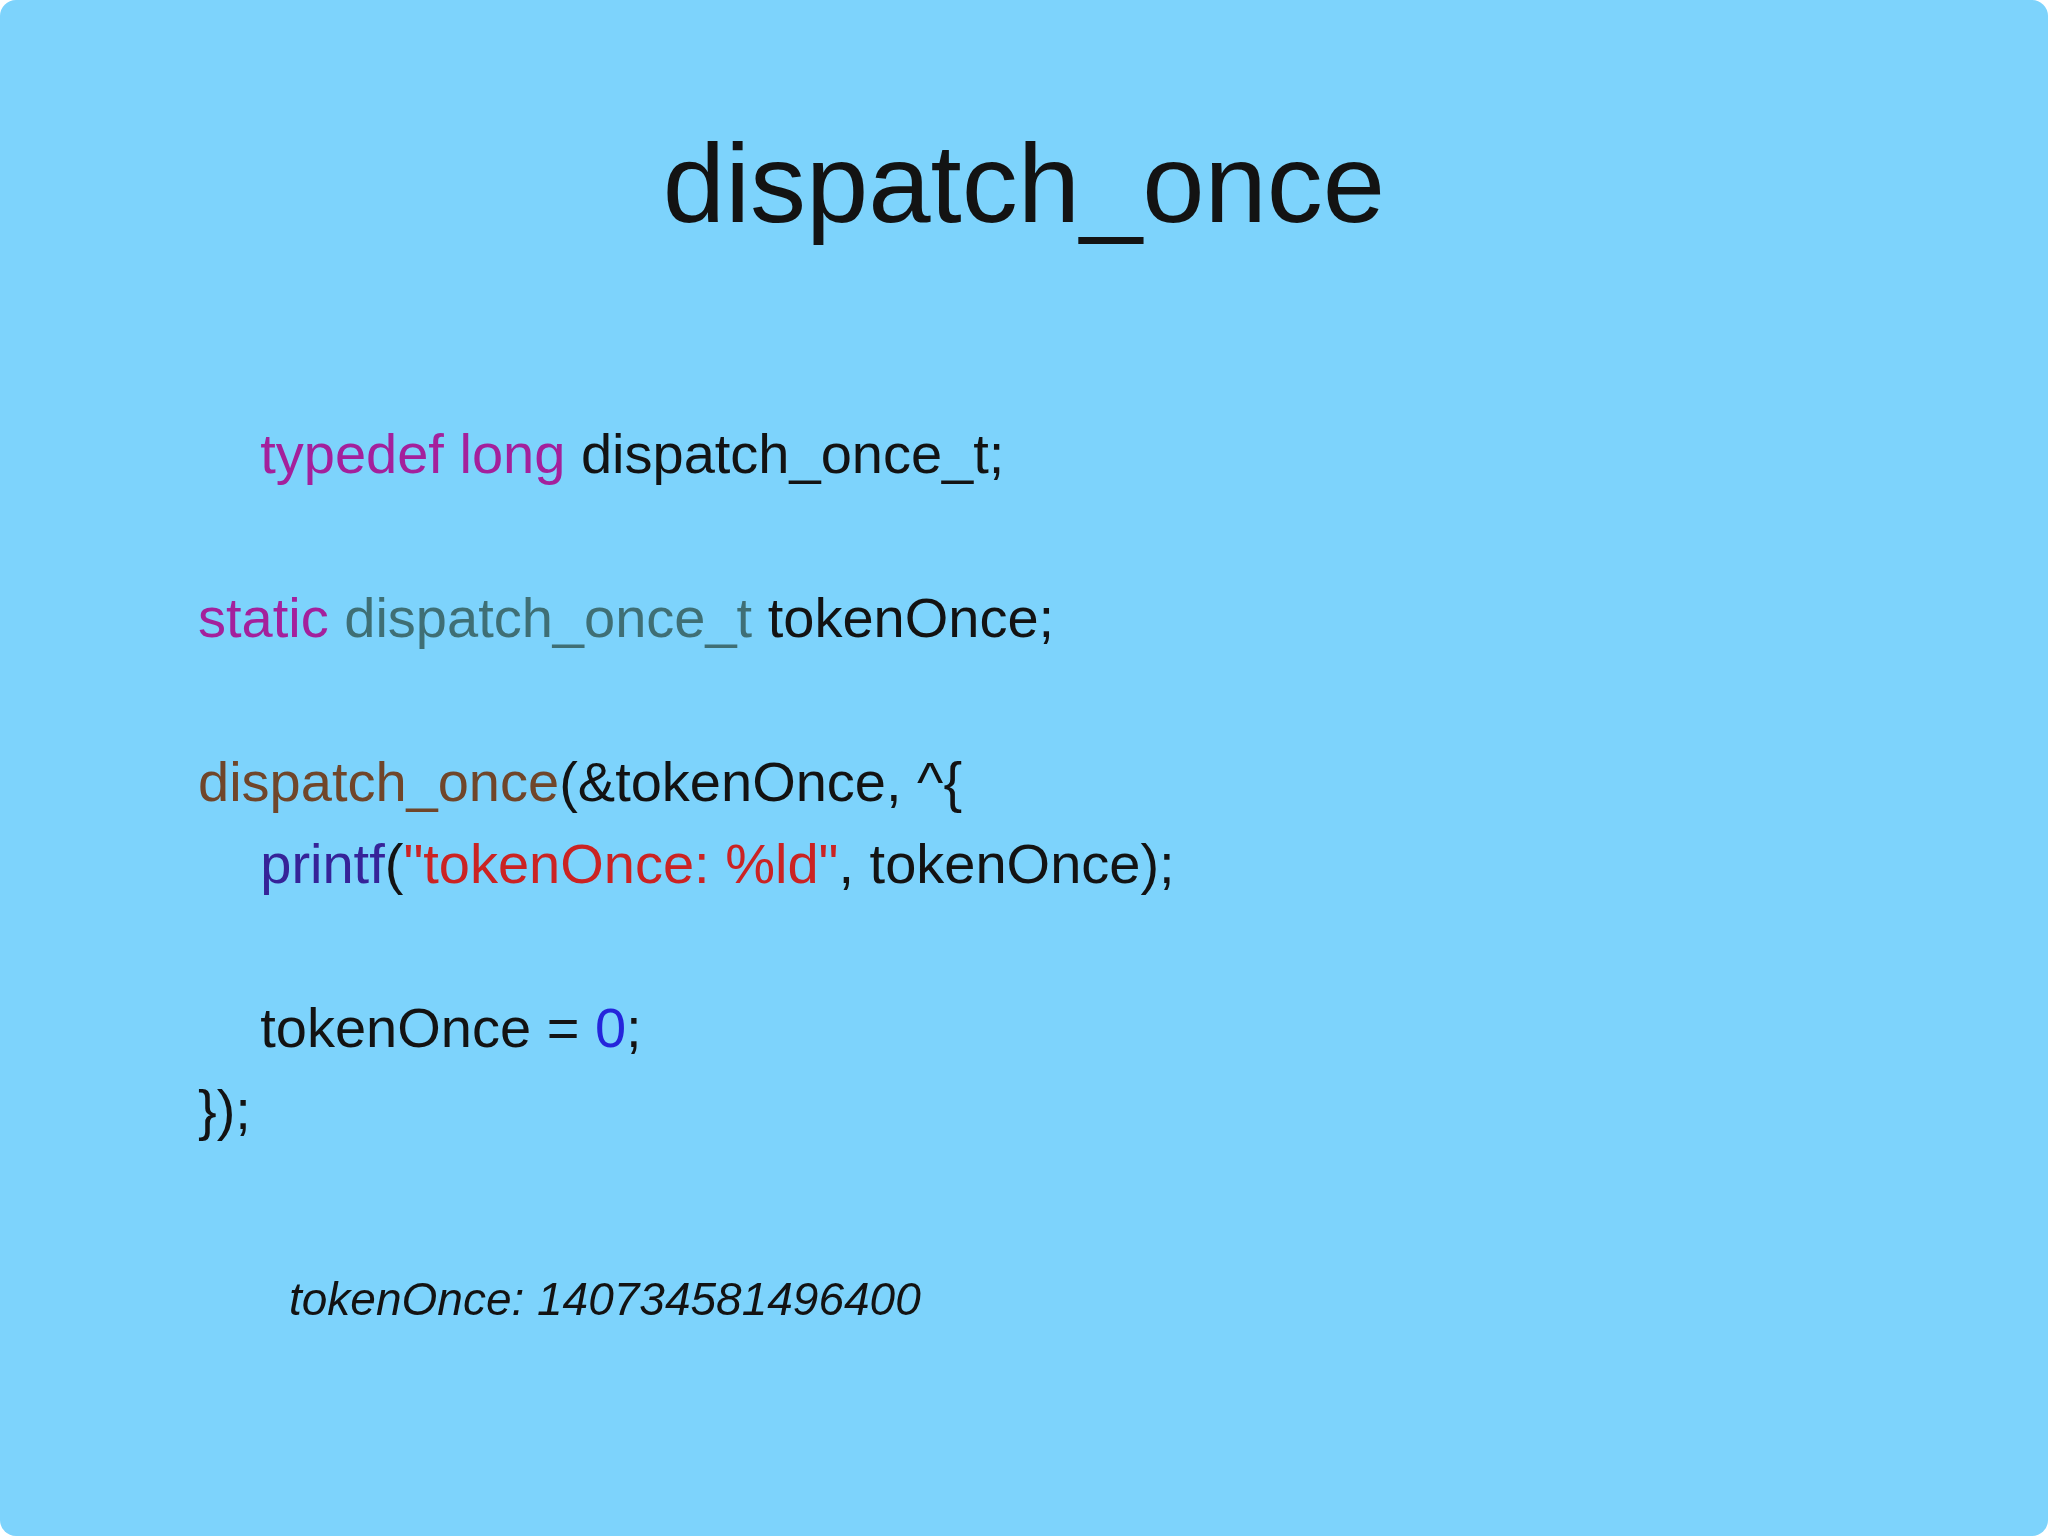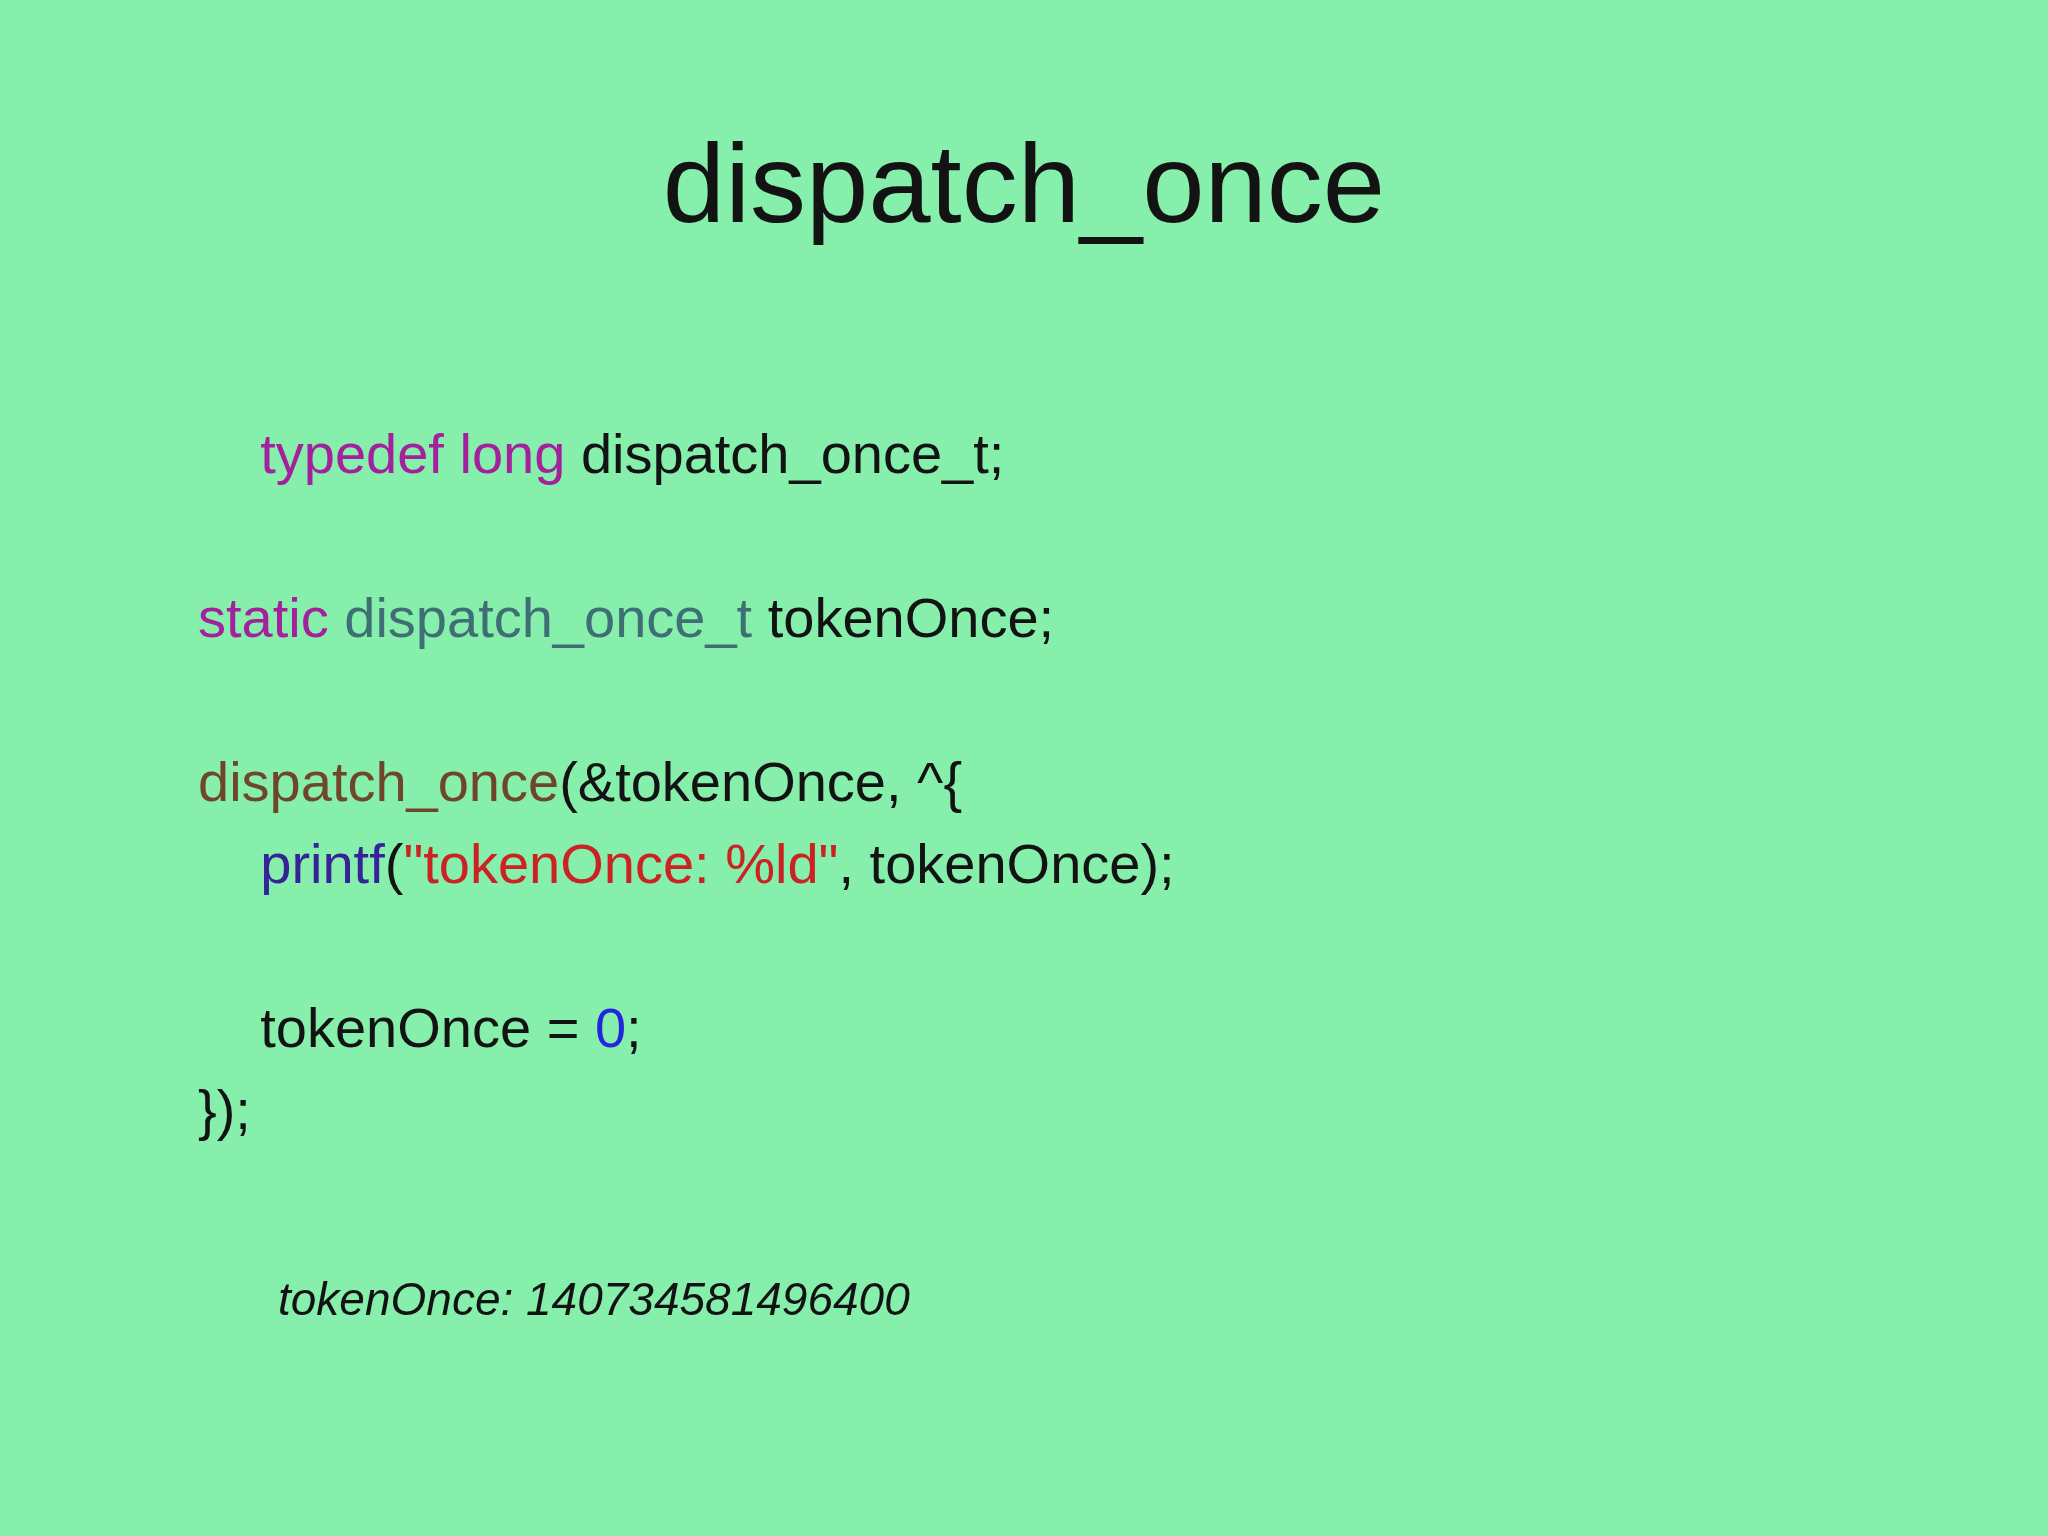--- a/index.html
+++ b/index.html
@@ -36,28 +36,28 @@
     line-height: 82px;
     white-space: pre;
   }
   .code-line {
     height: 82px;
     line-height: 82px;
   }
   .console-output {
     position: absolute;
     top: 1272px;
-    left: 278px;
+    left: 289px;
     font-size: 46px;
     font-style: italic;
     letter-spacing: 0;
   }
 </style>
 </head>
 <body>
 
-<div class="slide" style="background: #86efac;">
+<div class="slide" style="background: #7dd3fc; border-radius: 16px;">
   <h1 class="title" style="color: rgb(19, 19, 19);">dispatch_once</h1>
 
   <pre class="code"><div class="code-line"><span style="color: rgb(19, 19, 19);">    </span><span style="color: rgb(164, 32, 156);">typedef long</span><span style="color: rgb(19, 19, 19);"> dispatch_once_t;</span></div><div class="code-line">&nbsp;</div><div class="code-line"><span style="color: rgb(164, 32, 156);">static</span><span style="color: rgb(19, 19, 19);"> </span><span style="color: rgb(63, 111, 117);">dispatch_once_t</span><span style="color: rgb(19, 19, 19);"> tokenOnce;</span></div><div class="code-line">&nbsp;</div><div class="code-line"><span style="color: rgb(112, 70, 42);">dispatch_once</span><span style="color: rgb(19, 19, 19);">(&amp;tokenOnce, ^{</span></div><div class="code-line"><span style="color: rgb(19, 19, 19);">    </span><span style="color: rgb(54, 35, 152);">printf</span><span style="color: rgb(19, 19, 19);">(</span><span style="color: rgb(203, 35, 35);">"tokenOnce: %ld"</span><span style="color: rgb(19, 19, 19);">, tokenOnce);</span></div><div class="code-line">&nbsp;</div><div class="code-line"><span style="color: rgb(19, 19, 19);">    tokenOnce = </span><span style="color: rgb(37, 37, 219);">0</span><span style="color: rgb(19, 19, 19);">;</span></div><div class="code-line"><span style="color: rgb(19, 19, 19);">});</span></div></pre>
 
   <div class="console-output" style="color: rgb(19, 19, 19);">tokenOnce: 140734581496400</div>
 </div>
 
 </body></html>

